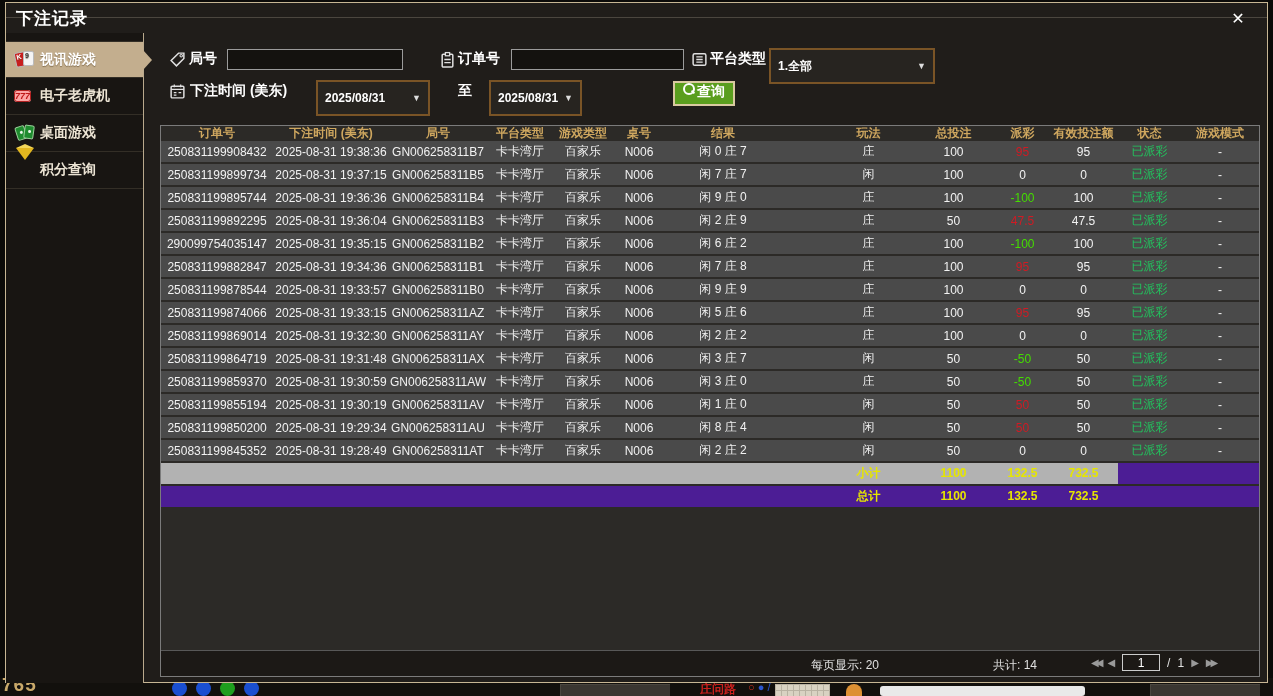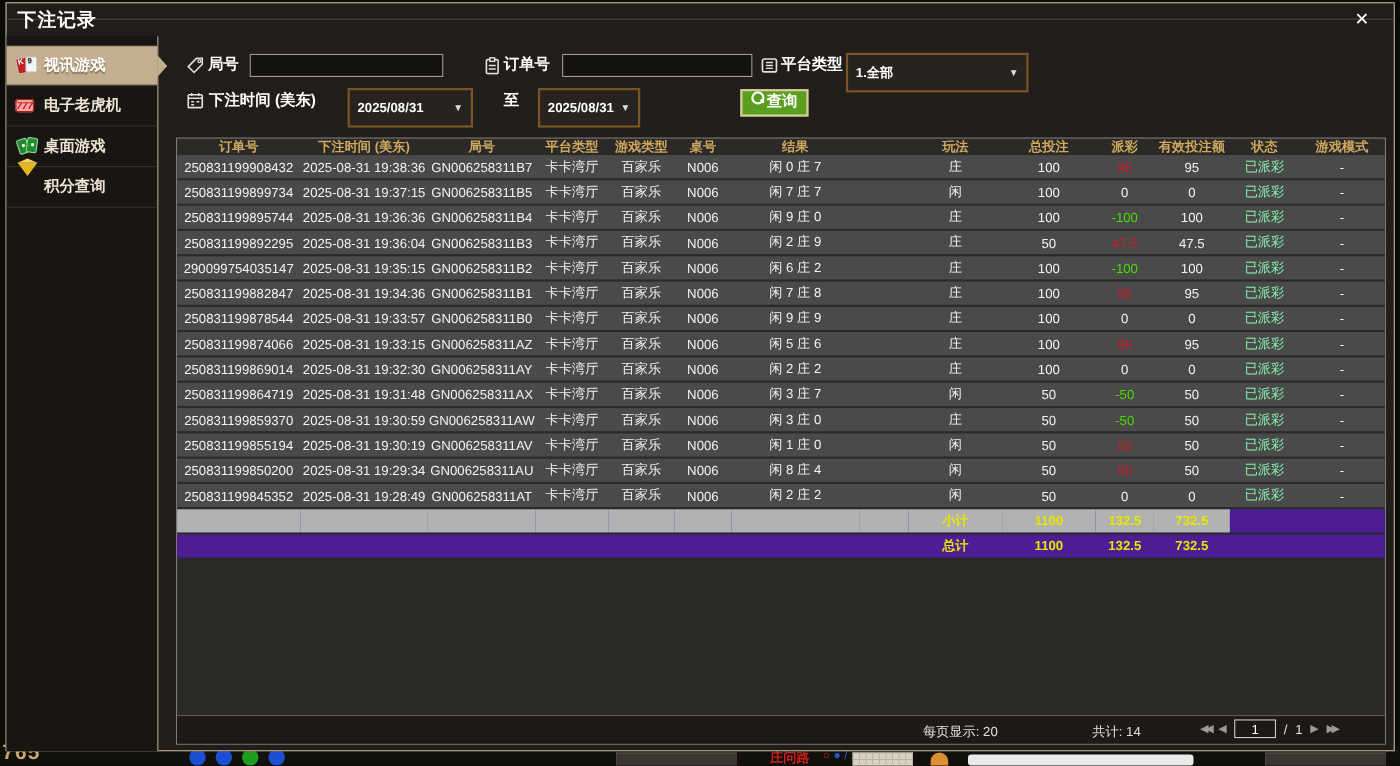--- a/index.html
+++ b/index.html
@@ -81,33 +81,33 @@
     background:#2c2a27; border:1px solid #7b7b7b; }
   .t-grid { display:grid; grid-template-columns:112px 116px 98px 66px 60px 52px 116px 45px 85px 85px 53px 69px 63px 78px; align-items:center; }
   .t-head { height:15px; color:#cfa75f; font-size:12px; font-weight:bold; }
   .t-head > div { text-align:center; white-space:nowrap; overflow:hidden; }
   .t-row { height:21px; margin-bottom:2px; background:#4a4a4a; color:#f2f2f2; font-size:12px; }
   .t-row > div { text-align:center; white-space:nowrap; overflow:hidden; }
   .t-row .c-id { font-size:12px; }
   .payout.pos { color:#cf1b24; }
   .payout.neg { color:#44dd00; }
   .payout.zero { color:#f2f2f2; }
-  .status { color:#86efac; }
+  .status { color:#22c55e; }
   .play-btn { width:15px; height:15px; margin:0 auto; border-radius:50%;
     background:radial-gradient(circle at 35% 30%, #ff5a4a, #d90f0f 70%); position:relative; cursor:pointer; }
   .play-btn::after { content:""; position:absolute; left:6px; top:4px;
     border-left:5px solid #fff; border-top:3.5px solid transparent; border-bottom:3.5px solid transparent; }
   .sum-row { height:21px; margin-bottom:2px; background:#4c1d95; font-size:12px; font-weight:bold; color:#e6e600; }
   .sum-row > div { text-align:center; height:100%; line-height:21px; white-space:nowrap; }
   .sum-row .silver { background:#b2b2b2; }
 
   
   .t-footer { position:absolute; left:0; bottom:0; width:100%; height:26px;
     background:#1c1916; border-top:1px solid #585858; color:#e0e0e0; font-size:12px; }
-  .t-footer .perpage { position:absolute; left:678px; top:6px; }
+  .t-footer .perpage { position:absolute; left:650px; top:6px; }
   .t-footer .count { position:absolute; left:832px; top:6px; }
   .pager { position:absolute; left:930px; top:3px; display:flex; align-items:center; gap:7px; color:#9a9a9a; }
   .pg-arrow { font-size:10px; cursor:pointer; }
   .pg-arrow.dbl { letter-spacing:-3px; }
   .pg-box { width:38px; height:17px; background:#1c1916; border:1px solid #cccccc; color:#fff;
     text-align:center; line-height:16px; font-size:12px; }
   .pg-sep, .pg-total { color:#e0e0e0; }
 
   svg { display:block; }
 </style>

